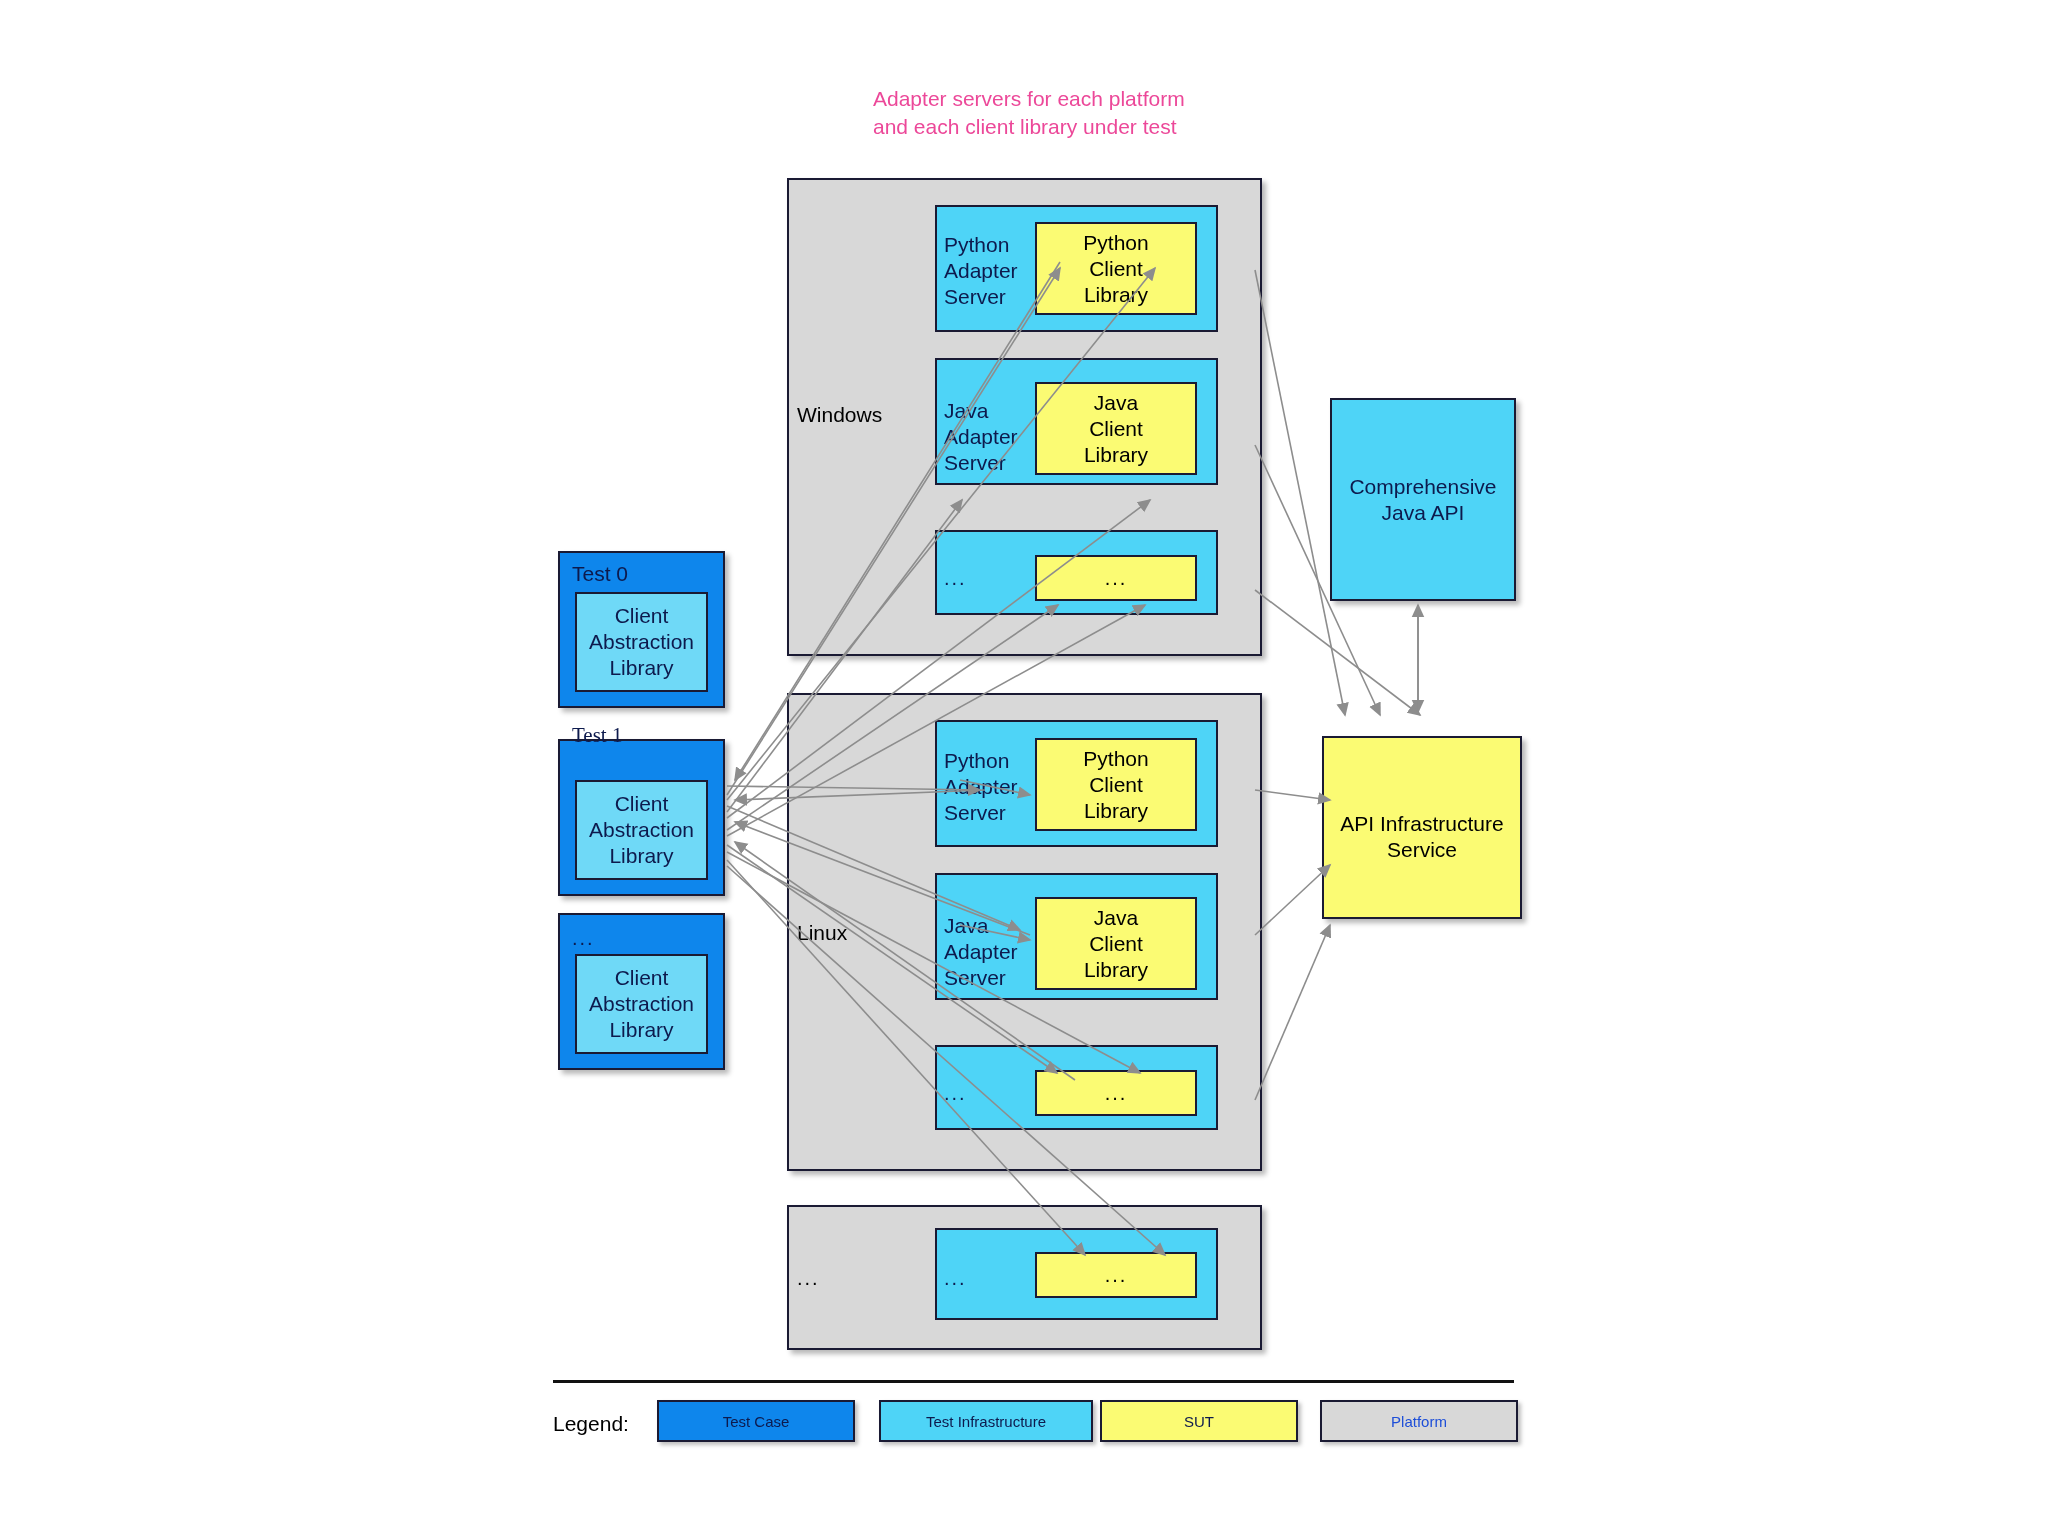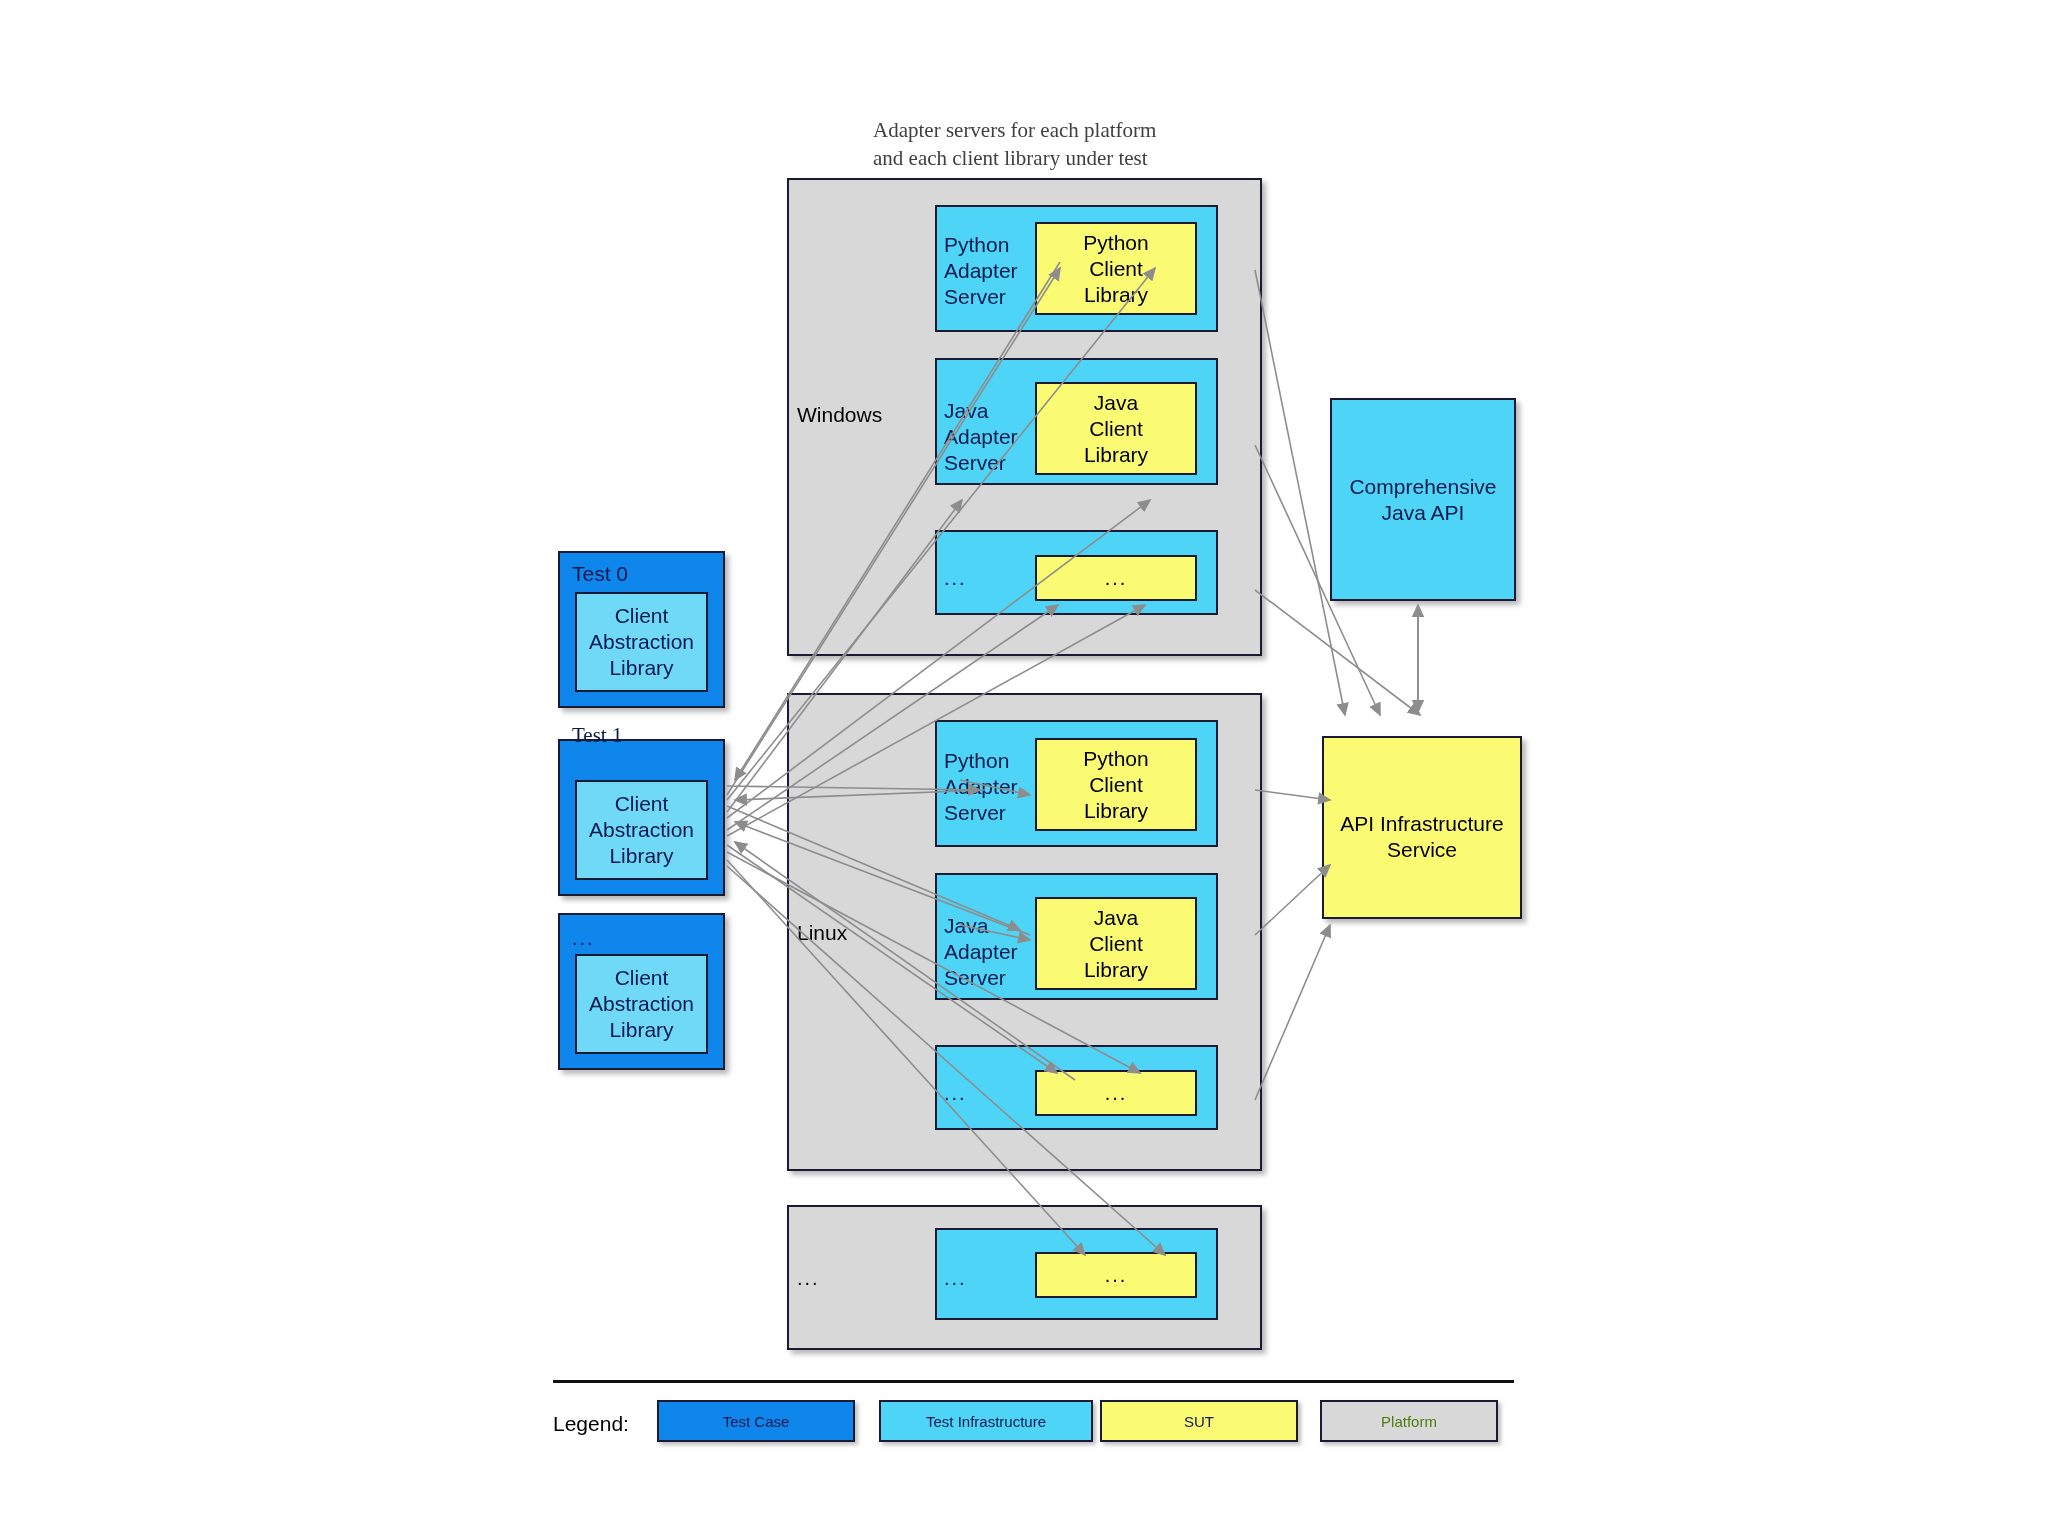--- a/index.html
+++ b/index.html
@@ -72,27 +72,26 @@
     text-align: center;
     font-size: 21px;
     line-height: 26px;
     white-space: pre-line;
     z-index: 4;
     color: #000;
   }
   #title {
     position: absolute;
     left: 873px;
-    top: 116px;
+    top: 85px;
     font-size: 21px;
     line-height: 28px;
-    color: #404040;
+    color: #ec4899;
     white-space: pre-line;
     z-index: 4;
-    font-family: Liberation Serif, serif;
   }
   #legend-rule {
     position: absolute;
     left: 553px;
     top: 1380px;
     width: 961px;
     height: 0;
     border-top: 3px solid #111;
     z-index: 2;
   }
@@ -265,15 +264,15 @@
   <div class="box sut" style="left:1322px; top:736px; width:200px; height:183px;"></div>
   <div class="centered" style="left:1322px; top:736px; width:200px; height:202px;">API Infrastructure
 Service</div>
 
   <div id="legend-rule"></div>
   <div id="legend-label">Legend:</div>
 
   <div class="legend-chip" style="left:657px; width:198px; background:#0e86ec;">Test Case</div>
   <div class="legend-chip" style="left:879px; width:214px; background:#4ed4f7;">Test Infrastructure</div>
   <div class="legend-chip" style="left:1100px; width:198px; background:#fbfb73;">SUT</div>
-  <div class="legend-chip" style="left:1320px; width:178px; background:#d8d8d8; color:#4d7c0f;">Platform</div>
+  <div class="legend-chip" style="left:1320px; width:198px; background:#d8d8d8; color:#1d4ed8;">Platform</div>
 
 </div>
 
 </body></html>

